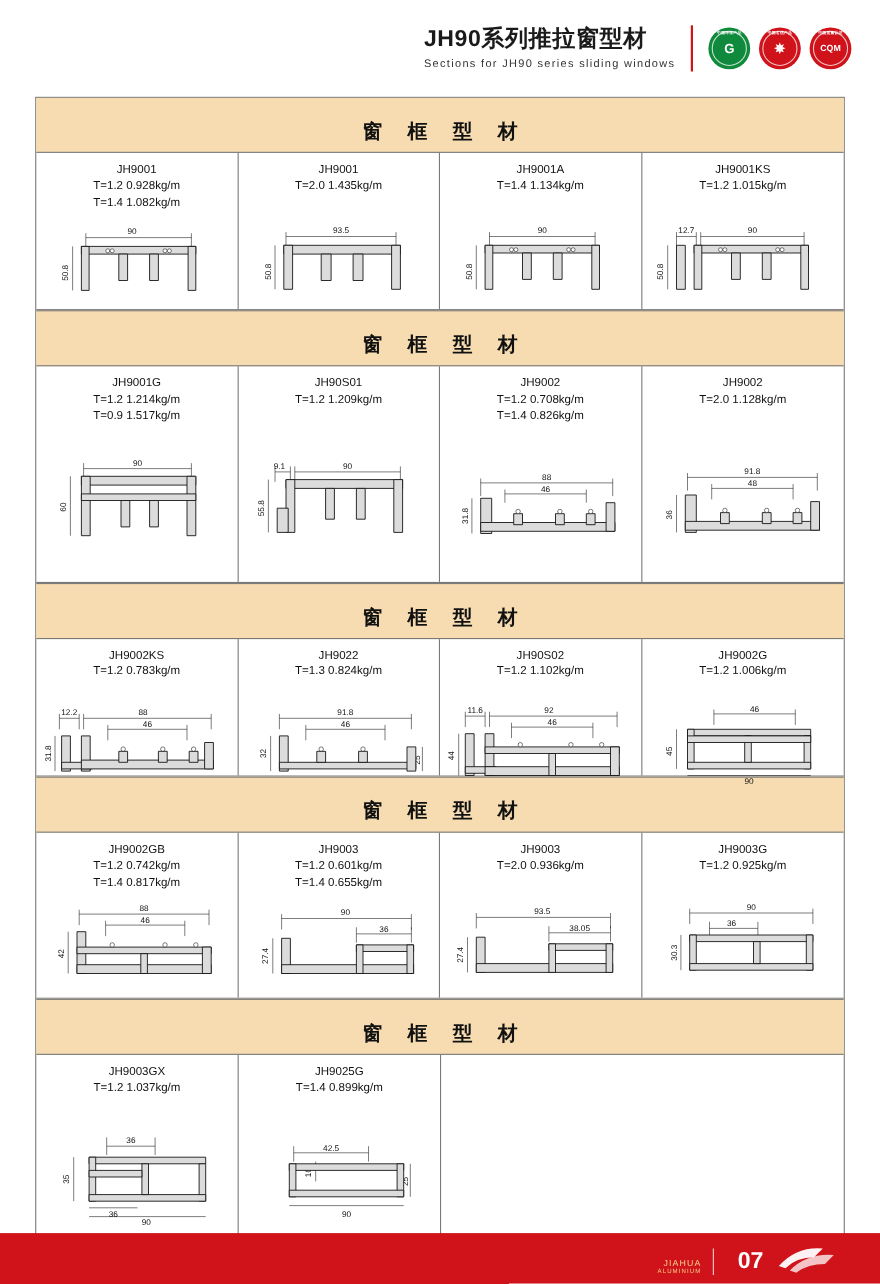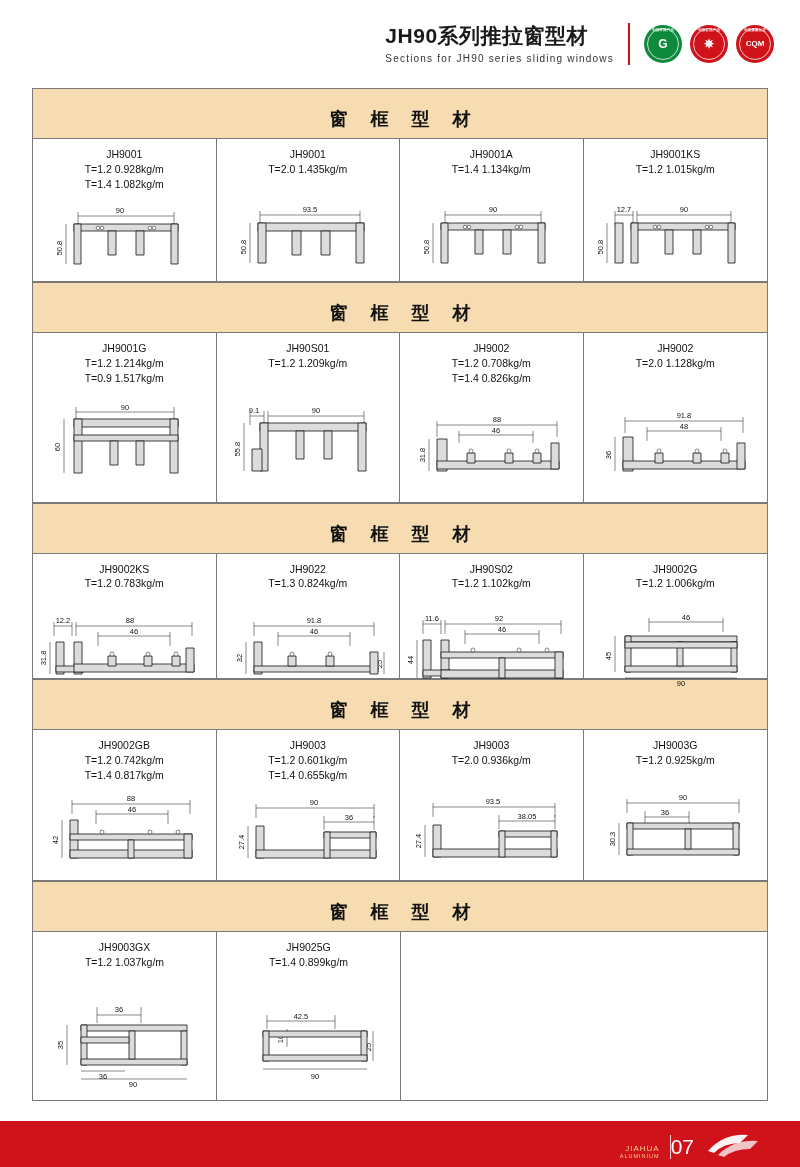--- a/index.html
+++ b/index.html
@@ -108,21 +108,21 @@
   }
   .cell .figure {
     flex: 1;
     width: 100%;
     display: flex;
     align-items: center;
     justify-content: center;
     padding-top: 4px;
   }
   .r1 .cell { height: 142px; }
-  .r2 .cell { height: 169px; }
+  .r2 .cell { height: 196px; }
   .r3 .cell { height: 124px; }
   .r4 .cell { height: 150px; }
   .r5 .cell { height: 168px; }
 
   svg { display: block; }
   .dim { font-size: 7.5px; fill: #111; font-family: "Liberation Sans", sans-serif; }
   .thin { stroke: #111; stroke-width: .5; fill: none; }
   .prof { fill: #dcdcdc; stroke: #111; stroke-width: .8; }
   .profd { fill: #c9c9c9; stroke: #111; stroke-width: .8; }
 
@@ -145,23 +145,23 @@
     margin-left: auto;
     display: flex;
     align-items: flex-end;
     gap: 10px;
     padding-right: 26px;
   }
   .brandblock { text-align: right; line-height: 1.15; }
   .brandblock .b1 { color: #f6d08a; font-size: 8px; letter-spacing: 1px; }
   .brandblock .b2 { color: #f6d08a; font-size: 5.5px; letter-spacing: 1px; }
   .pagenum {
-    color: #fff; font-size: 21px; font-weight: normal;
+    color: #fff; font-size: 21px; font-weight: bold;
     border-left: 1px solid rgba(255,255,255,.8);
-    padding-left: 0;
+    padding-left: 22px;
   }
   .swoosh { width: 70px; height: 30px; }
 </style>
 </head>
 <body>
 
 <div class="header">
   <div class="header-titles">
     <div class="cn">JH90系列推拉窗型材</div>
     <div class="en">Sections  for  JH90  series  sliding  windows</div>

